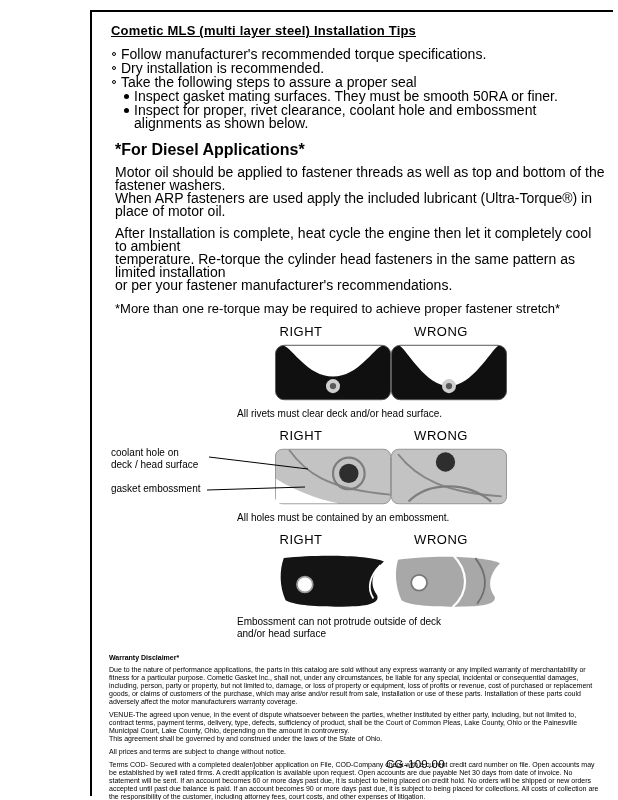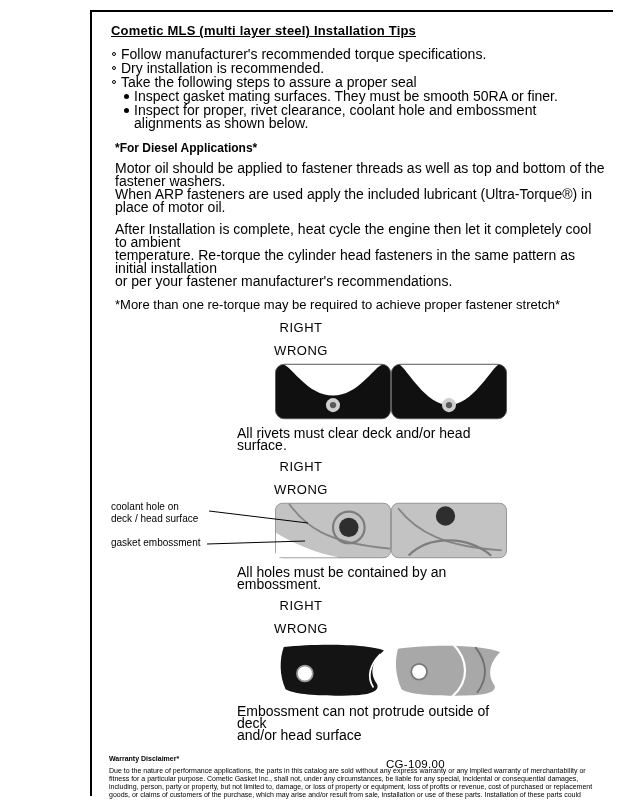--- a/index.html
+++ b/index.html
@@ -13,31 +13,31 @@
     border-left:2px solid #000; border-top:2px solid #000;
     padding:9px 8px 0 17px;
   }
   .title {
     font-size:13px; font-weight:bold; text-decoration:underline;
     letter-spacing:.2px; margin:2px 0 10px 2px;
   }
   .bullet-row { display:flex; align-items:flex-start; font-size:14px; line-height:13px; margin-bottom:1px; }
   .marker-o { width:4px; height:4px; border:1px solid #000; border-radius:50%; margin:4px 5px 0 3px; flex:none; }
   .marker-dot { width:5px; height:5px; background:#000; border-radius:50%; margin:4px 5px 0 15px; flex:none; }
-  .diesel-heading { font-size:12px; font-weight:bold; margin:11px 0 7px 6px; }
+  .diesel-heading { font-size:16px; font-weight:bold; margin:11px 0 7px 6px; }
   .para { font-size:14px; line-height:13px; margin:0 0 9px 6px; white-space:pre-line; }
   .note { font-size:13px; margin:2px 0 8px 6px; }
 
   .diagrams { margin-left:126px; width:272px; margin-top:4px; }
   .dia-row { margin-bottom:6px; }
-  .dia-headers { display:flex; gap:8px;flex-direction:column; }
+  .dia-headers { display:flex; gap:8px; }
   .dia-headers .hdr { width:132px; text-align:center; font-size:13px; letter-spacing:.5px; }
   .dia-images { display:flex; gap:0; margin-top:2px; position:relative;padding-left:40px; }
   .dia-images svg { display:block; }
-  .caption { font-size:14px; line-height:12px; margin:4px 0 8px 2px; white-space:pre-line; }
+  .caption { font-size:10px; line-height:12px; margin:4px 0 8px 2px; white-space:pre-line; }
 
   .ann { position:absolute; font-size:10px; line-height:11.5px; white-space:pre-line; }
   .ann1 { left:-124px; top:2px; width:102px; }
   .ann2 { left:-124px; top:38px; width:102px; }
   .leader-overlay { position:absolute; left:-124px; top:0; pointer-events:none; }
 
   .legal { margin-top:14px; padding-right:2px; }
   .legal-heading { font-size:7px; font-weight:bold; margin-bottom:5px; }
   .legal-para { font-size:7px; line-height:8px; margin-bottom:5px; white-space:pre-line; }
 
@@ -71,21 +71,21 @@
       <div class="bullet-row">
         <span class="marker-dot"></span>
         <span>Inspect for proper, rivet clearance, coolant hole and embossment alignments as shown below.</span>
       </div>
     </div>
 
     <div class="diesel-heading">*For Diesel Applications*</div>
     <div class="para">Motor oil should be applied to fastener threads as well as top and bottom of the fastener washers.
 When ARP fasteners are used apply the included lubricant (Ultra-Torque®) in place of motor oil.</div>
     <div class="para">After Installation is complete, heat cycle the engine then let it completely cool to ambient
-temperature. Re-torque the cylinder head fasteners in the same pattern as initial installation
+temperature. Re-torque the cylinder head fasteners in the same pattern as limited installation
 or per your fastener manufacturer's recommendations.</div>
     <div class="note">*More than one re-torque may be required to achieve proper fastener stretch*</div>
 
     <div class="diagrams">
 
       <div class="dia-row">
         <div class="dia-headers">
           <span class="hdr">RIGHT</span>
           <span class="hdr">WRONG</span>
         </div>

